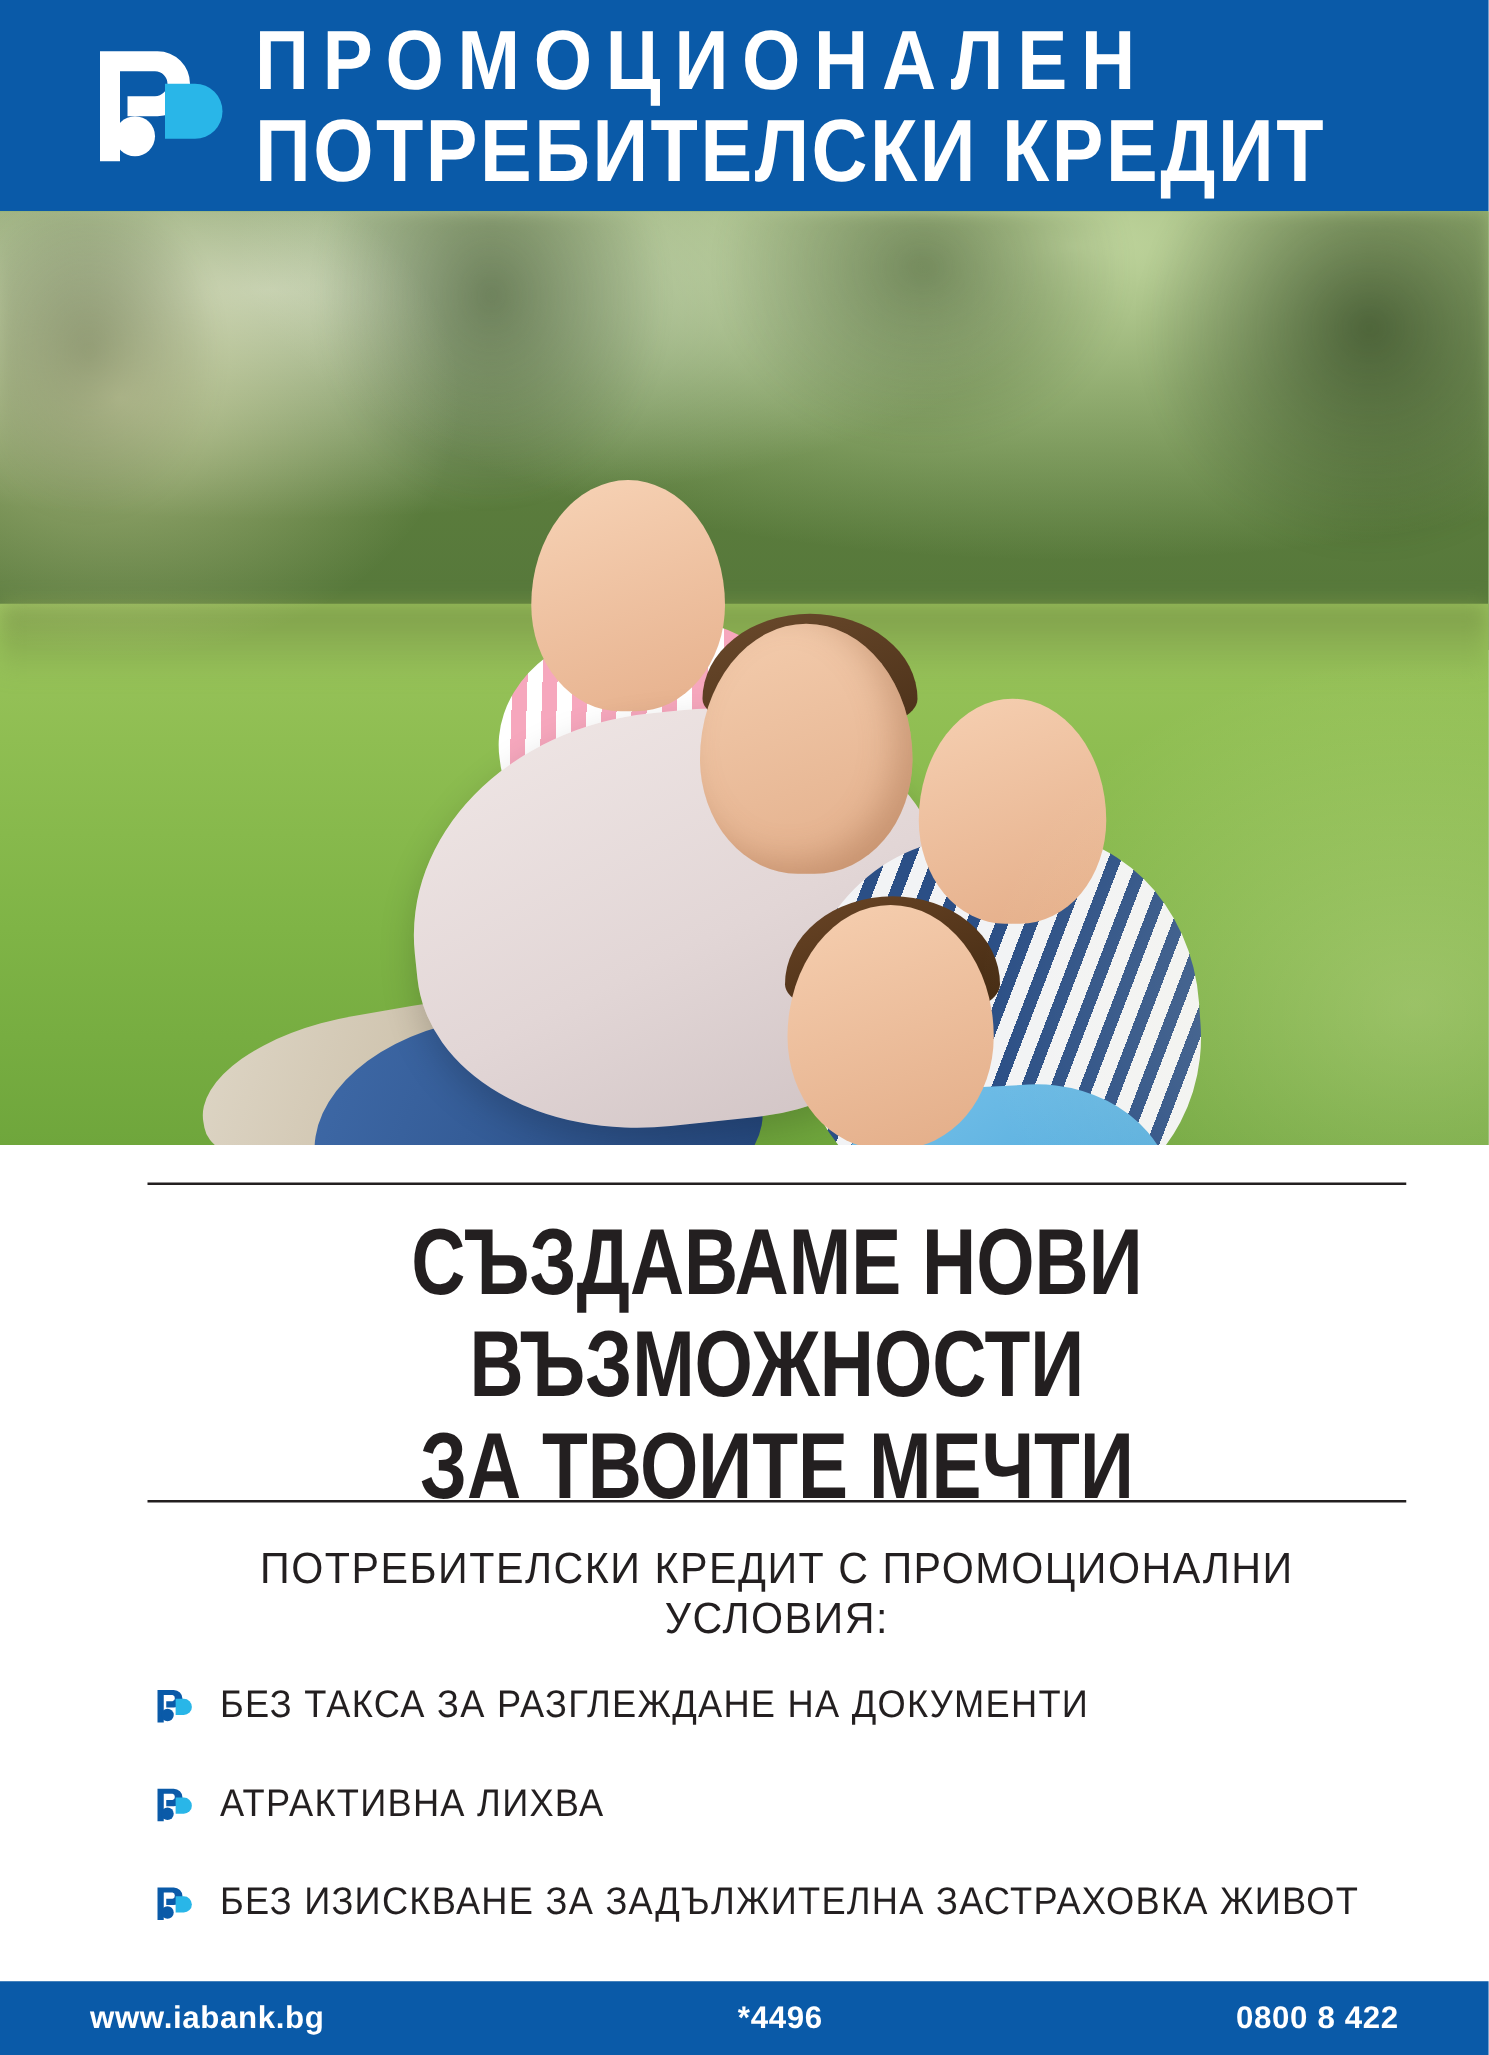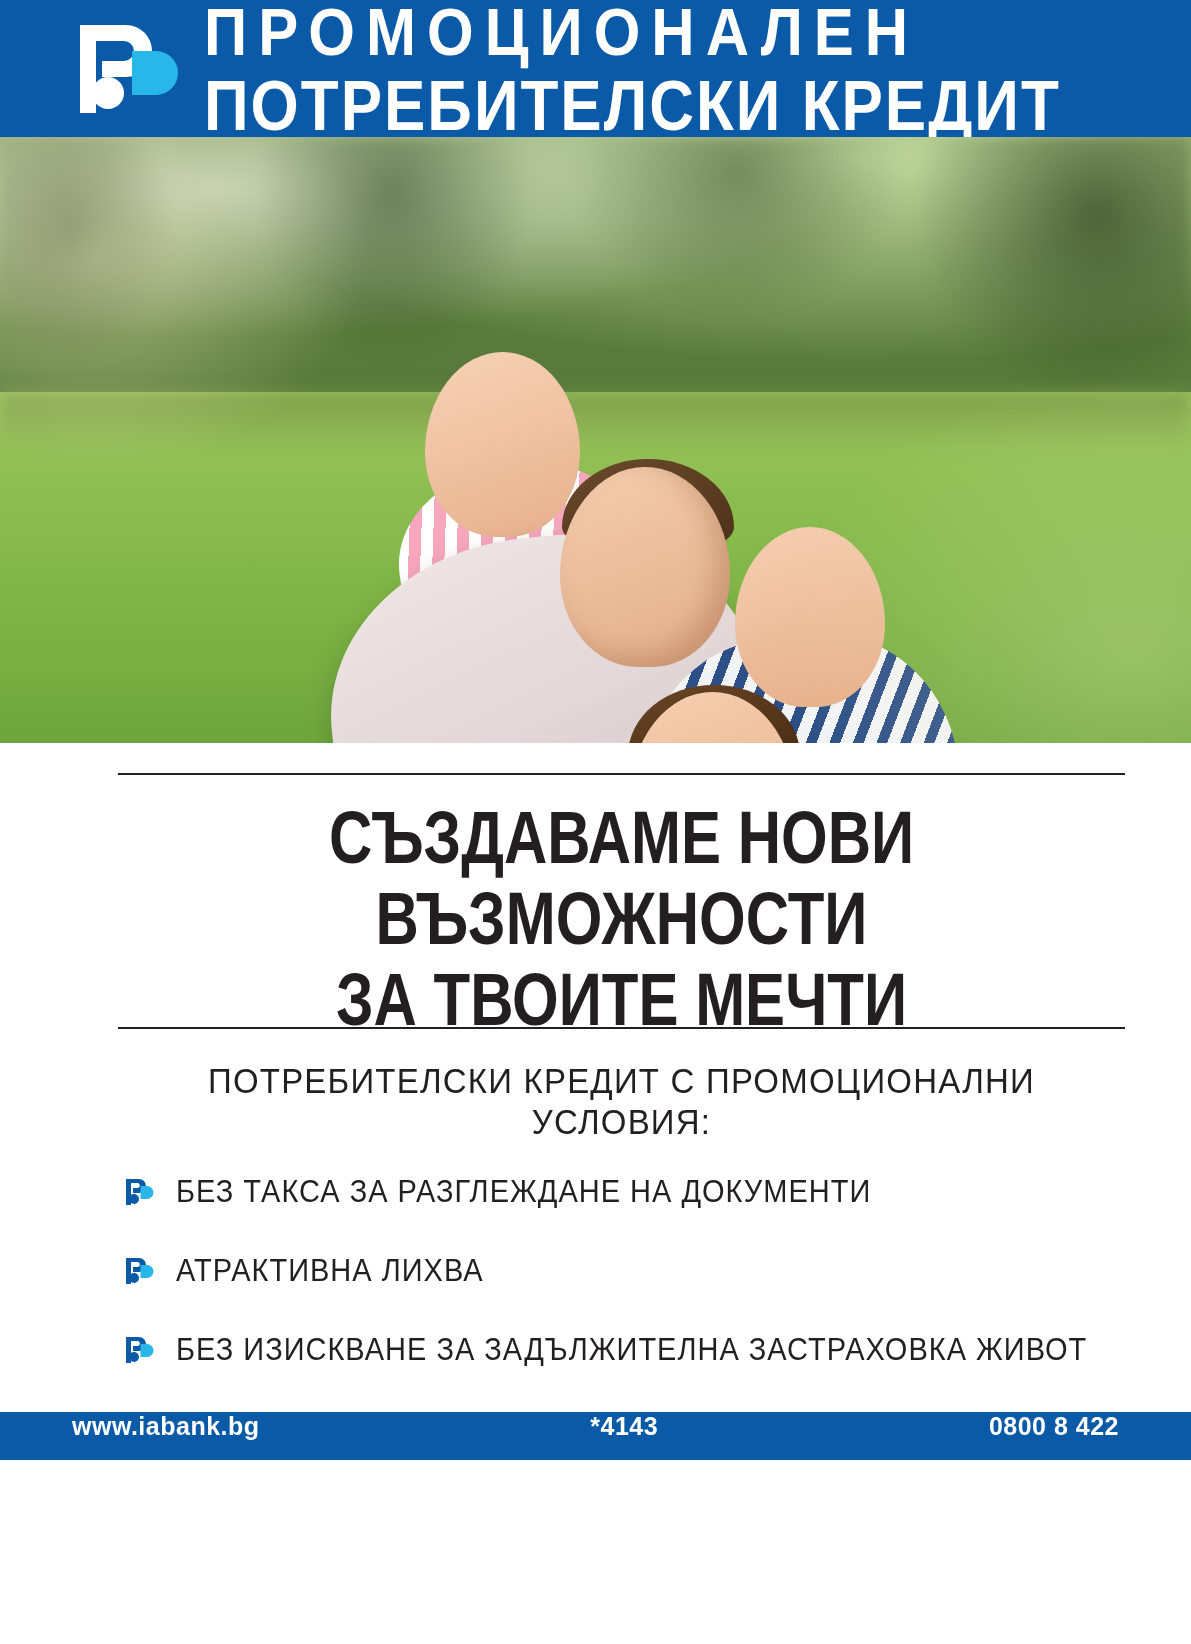--- a/index.html
+++ b/index.html
@@ -10,21 +10,21 @@
   body {
     width: 1191px;
     height: 1644px;
     font-family: "Liberation Sans", sans-serif;
     overflow: hidden;
     position: relative;
   }
 
   .poster {
     width: 1191px;
-    height: 1460px;
+    height: 1644px;
     position: relative;
     background: #ffffff;
     display: flex;
     flex-direction: column;
   }
 
   
   .header {
     background: #0a5aa8;
     height: 178px;
@@ -294,20 +294,21 @@
     letter-spacing: 1px;
     transform: scaleY(1.06);
     transform-origin: left center;
   }
 
   
   .footer {
     background: #0a5aa8;
     height: 62px;
     display: flex;
+    align-items: center;
     justify-content: space-between;
     padding: 0 72px;
     box-sizing: border-box;
   }
   .footer span {
     color: #ffffff;
     font-weight: bold;
     font-size: 25px;
     letter-spacing: 0.5px;
   }
@@ -403,17 +404,17 @@
           </svg>
         </span>
         <span class="bullet-text">БЕЗ ИЗИСКВАНЕ ЗА ЗАДЪЛЖИТЕЛНА ЗАСТРАХОВКА ЖИВОТ</span>
       </div>
 
     </div>
   </div>
 
   <div class="footer">
     <span class="left">www.iabank.bg</span>
-    <span class="center">*4143</span>
+    <span class="center">*4496</span>
     <span class="right">0800 8 422</span>
   </div>
 
 </div>
 
 </body></html>

